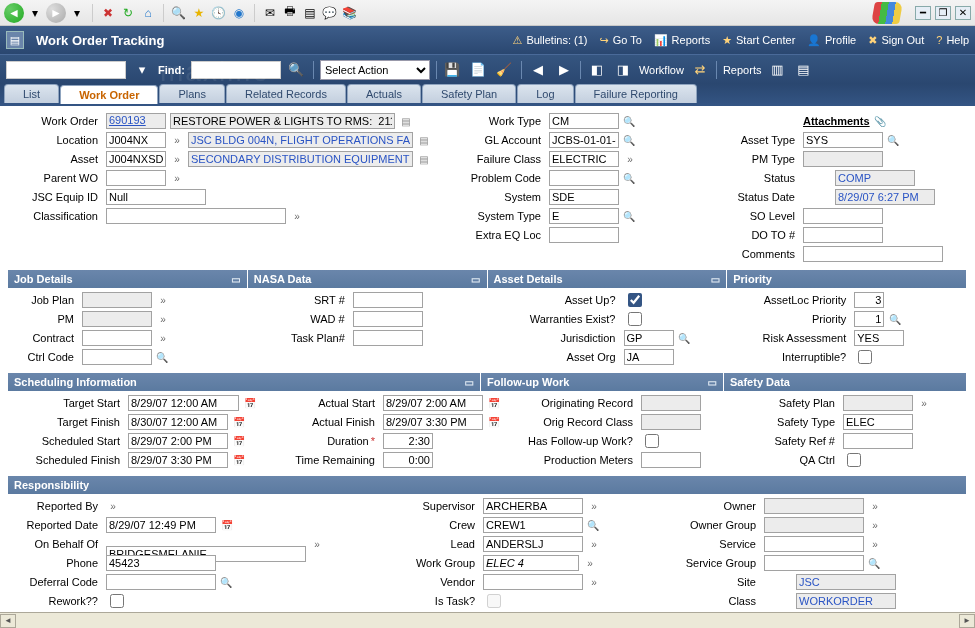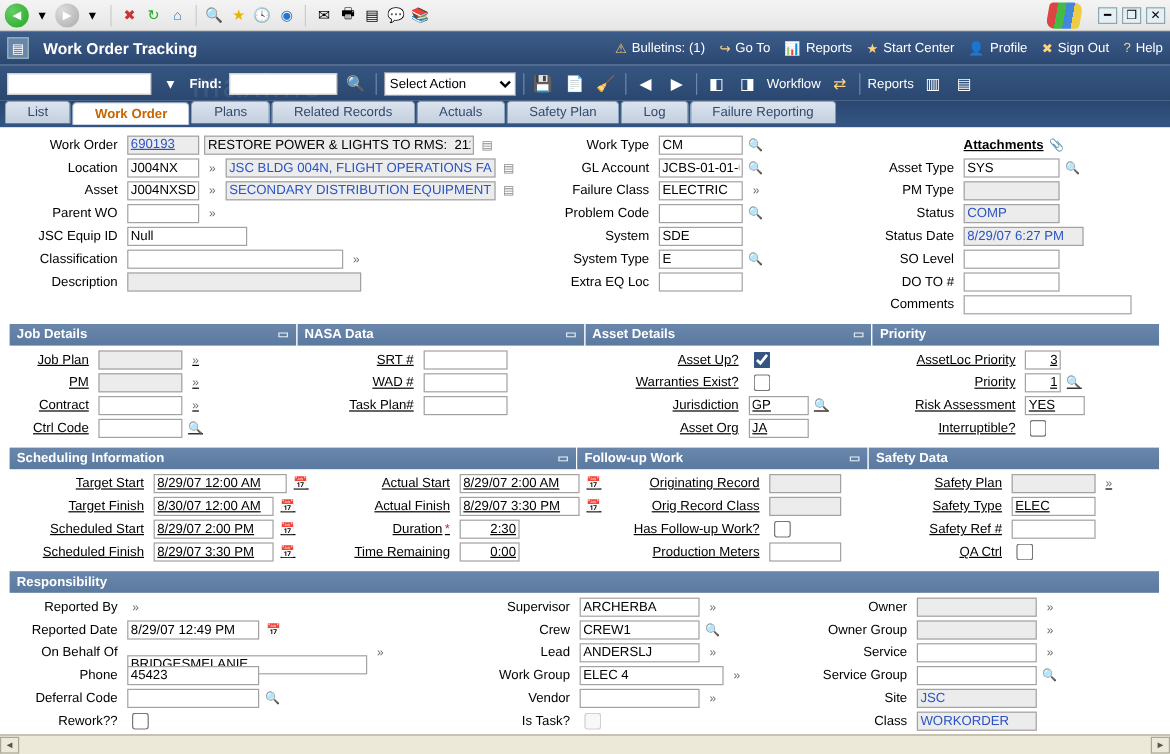--- a/index.html
+++ b/index.html
@@ -152,21 +152,21 @@
   .section-cell {
     background: linear-gradient(#6a86ab,#5b7aa0);
     border-right: 1px solid #fff;
     padding:2px 6px;
     display:flex; align-items:center; justify-content:space-between;
   }
   .section-cell .min { font-size:10px; color:#dfe8f2; cursor:pointer;}
 
   
   .grid4 { display:flex; gap:4px; }
-  .grid4 > .gcol { flex:1;text-decoration:underline; }
+  .grid4 > .gcol { flex:1; }
 
   
   .grid3 { display:flex; gap:4px; }
   .grid3 > .gcol { flex:1; }
 
   
   .attach-link { color:#000; font-weight:bold; text-decoration:underline; cursor:pointer; }
 
   
   .date-ic { width:16px;height:14px;display:inline-flex;align-items:center;justify-content:center;font-size:10px;cursor:pointer;}
@@ -177,21 +177,21 @@
     background:#ece9d8; border-top:1px solid #aca899;
     display:flex; align-items:center;
   }
   .footer-scroll .arrow {
     width:16px;height:14px;background:#ece9d8;border:1px solid #aca899;
     display:flex;align-items:center;justify-content:center;font-size:8px;color:#555;cursor:pointer;
   }
   .footer-scroll .track { flex:1; }
 
   
-  .val-comp { background:#d7dff0; }
+  .val-comp { background:#d7dff0;margin-left:32px; }
   .val-ro   { background:#e6e6e6; }
   .req-star { color:#c33; margin-left:2px; }
 </style>
 </head>
 <body>
 
 <div class="browser-bar">
   <span class="nav-circle nav-back">◄</span>
   <span class="tb-icon">▾</span>
   <span class="nav-circle nav-fwd">►</span>
@@ -328,24 +328,20 @@
       </div>
       <div class="field-line">
         <span class="lbl">JSC Equip ID</span>
         <input class="val" style="width: 100px;" value="Null">
       </div>
       <div class="field-line">
         <span class="lbl">Classification</span>
         <input class="val" style="width: 180px;" value="">
         <span class="lookup">»</span>
       </div>
-      <div class="field-line">
-        <span class="lbl">Description</span>
-        <input class="val val-ro" style="width: 195px;" readonly="" value="">
-      </div>
     </div>
 
     <div class="col" style="flex:1">
       <div class="field-line">
           <span class="lbl">Work Type</span>
           <input class="val" style="width: 70px;" value="CM">
           <span class="lookup">🔍</span>
         </div>
       <div class="field-line">
           <span class="lbl">GL Account</span>
@@ -657,21 +653,21 @@
           <input class="val" style="width: 100px;" value="CREW1">
           <span class="lookup">🔍</span>
         </div>
       <div class="field-line">
           <span class="lbl" style="width:150px">Lead</span>
           <input class="val" style="width: 100px;" value="ANDERSLJ">
           <span class="lookup">»</span>
         </div>
       <div class="field-line">
           <span class="lbl" style="width:150px">Work Group</span>
-          <input class="val" style="width: 120px;" value="ELEC 4">
+          <input class="val" style="width: 96px; font-style: italic;" value="ELEC 4">
           <span class="lookup">»</span>
         </div>
       <div class="field-line">
           <span class="lbl" style="width:150px">Vendor</span>
           <input class="val" style="width: 100px;" value="">
           <span class="lookup">»</span>
         </div>
       <div class="field-line">
           <span class="lbl" style="width:150px">Is Task?</span>
           <input type="checkbox" class="chk" disabled="" style="">

